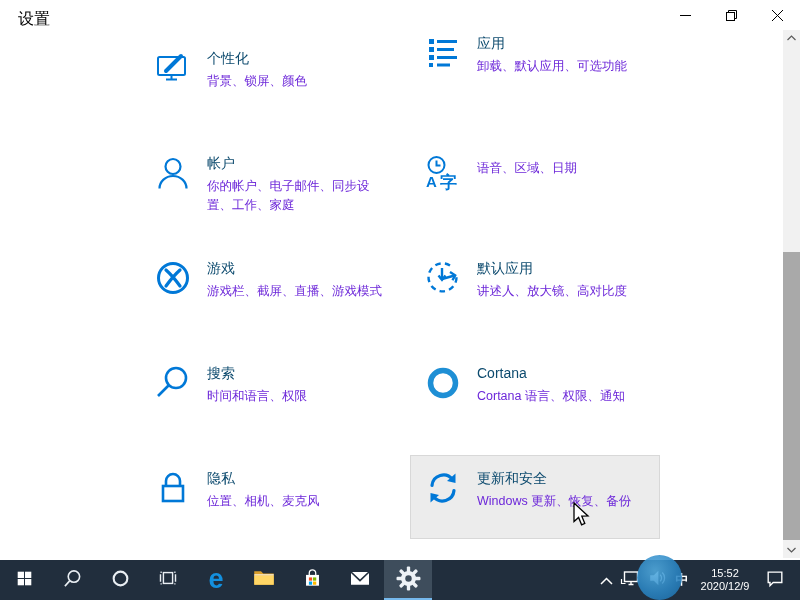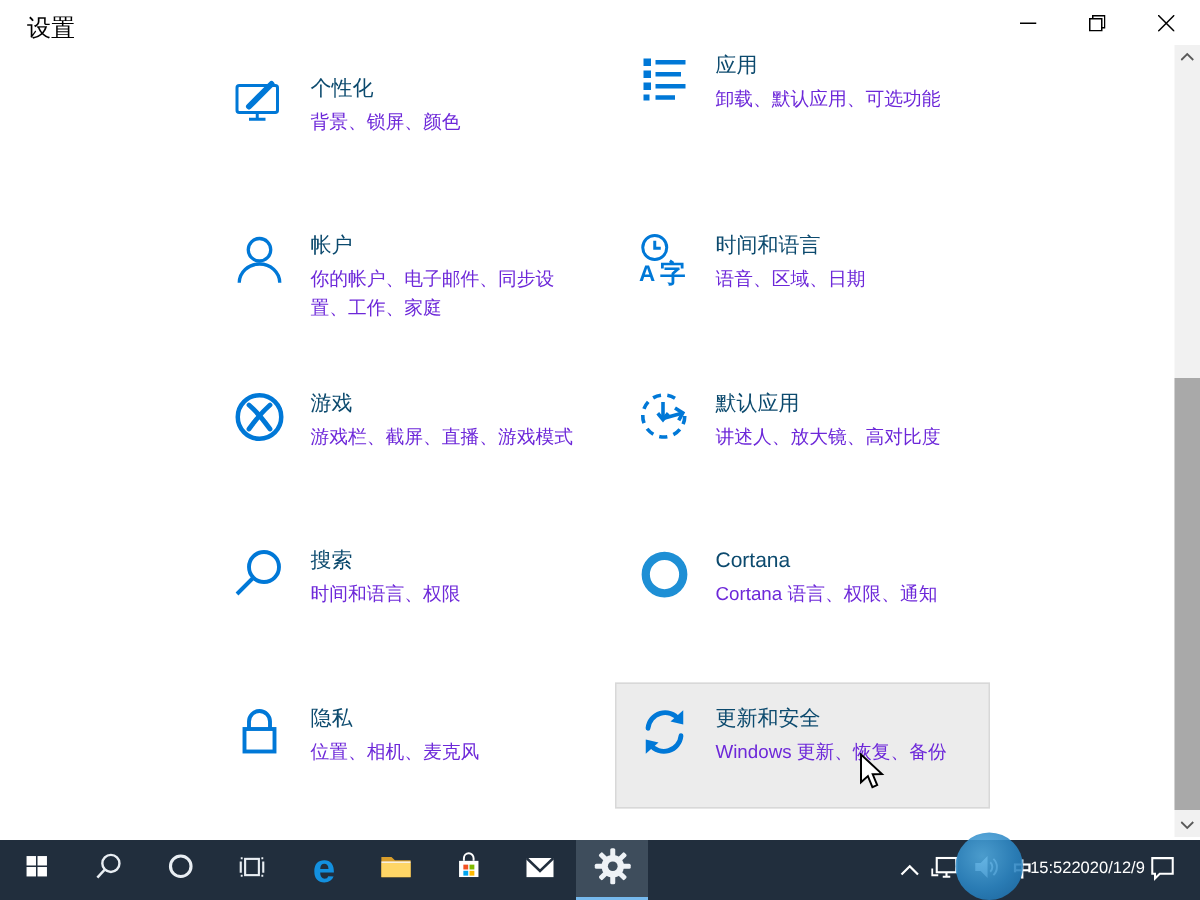--- a/index.html
+++ b/index.html
@@ -34,21 +34,21 @@
   .sb-thumb{position:absolute;left:0;width:17px;top:222px;height:288px;background:#a9a9a9;}
 
   
   .taskbar{position:absolute;left:0;bottom:0;width:800px;height:40px;background:#212e3d;display:flex;z-index:5;}
   .tb-item{width:48px;height:40px;display:flex;align-items:center;justify-content:center;flex:0 0 48px;}
   .tb-item.active{background:#3e4d5c;box-shadow:inset 0 -2px 0 #76b9ed;}
   .edge-letter{font-size:27px;font-weight:bold;color:#1390df;line-height:27px;transform:translateY(-1px);}
   .tray{position:absolute;right:6px;top:0;height:40px;display:flex;align-items:center;z-index:6;}
   .tray > div{display:flex;align-items:center;justify-content:center;height:40px;}
   .ime{width:24px;color:#fff;font-size:13px;font-weight:bold;}
-  .clock{width:62px;justify-content:center;color:#fff;font-size:11px;line-height:13.5px;text-align:center;}
+  .clock{width:62px;flex-direction:column;justify-content:center;color:#fff;font-size:11px;line-height:13.5px;text-align:center;}
 
   
   .watermark-circle{position:absolute;left:637px;top:555px;width:45px;height:45px;border-radius:50%;
     background:radial-gradient(circle at 40% 35%, #51abe0 0%, #2b86c4 55%, #1a6aa6 100%);
     opacity:.88;z-index:7;pointer-events:none;}
   .cursor{position:absolute;left:572px;top:502px;z-index:40;pointer-events:none;}
 </style>
 </head>
 <body>
 
@@ -131,21 +131,20 @@
   <div class="cell" style="left:410px;top:140px">
     <div class="cell-icon">
       <svg viewBox="0 0 36 36">
         <circle cx="11.5" cy="10" r="8" fill="none" stroke="#0078d7" stroke-width="2"></circle>
         <path d="M11.5 5.5 V10.5 H15.5" fill="none" stroke="#0078d7" stroke-width="2"></path>
         <text x="1" y="32" font-size="15" font-weight="bold" fill="#0078d7">A</text>
         <text x="15" y="33" font-size="17" font-weight="bold" fill="#0078d7">字</text>
       </svg>
     </div>
     <div class="cell-text">
-      <div class="cell-title">时间和语言</div>
       <div class="cell-sub">语音、区域、日期</div>
     </div>
   </div>
 
   <div class="cell" style="left:140px;top:245px">
     <div class="cell-icon">
       <svg viewBox="0 0 36 36" fill="none" stroke="#0078d7">
         <circle cx="18" cy="18" r="14.5" stroke-width="3"></circle>
         <path d="M11 10 C15 13.5 21 20.5 25 26" stroke-width="3.2" stroke-linecap="round"></path>
         <path d="M25 10 C21 13.5 15 20.5 11 26" stroke-width="3.2" stroke-linecap="round"></path>

